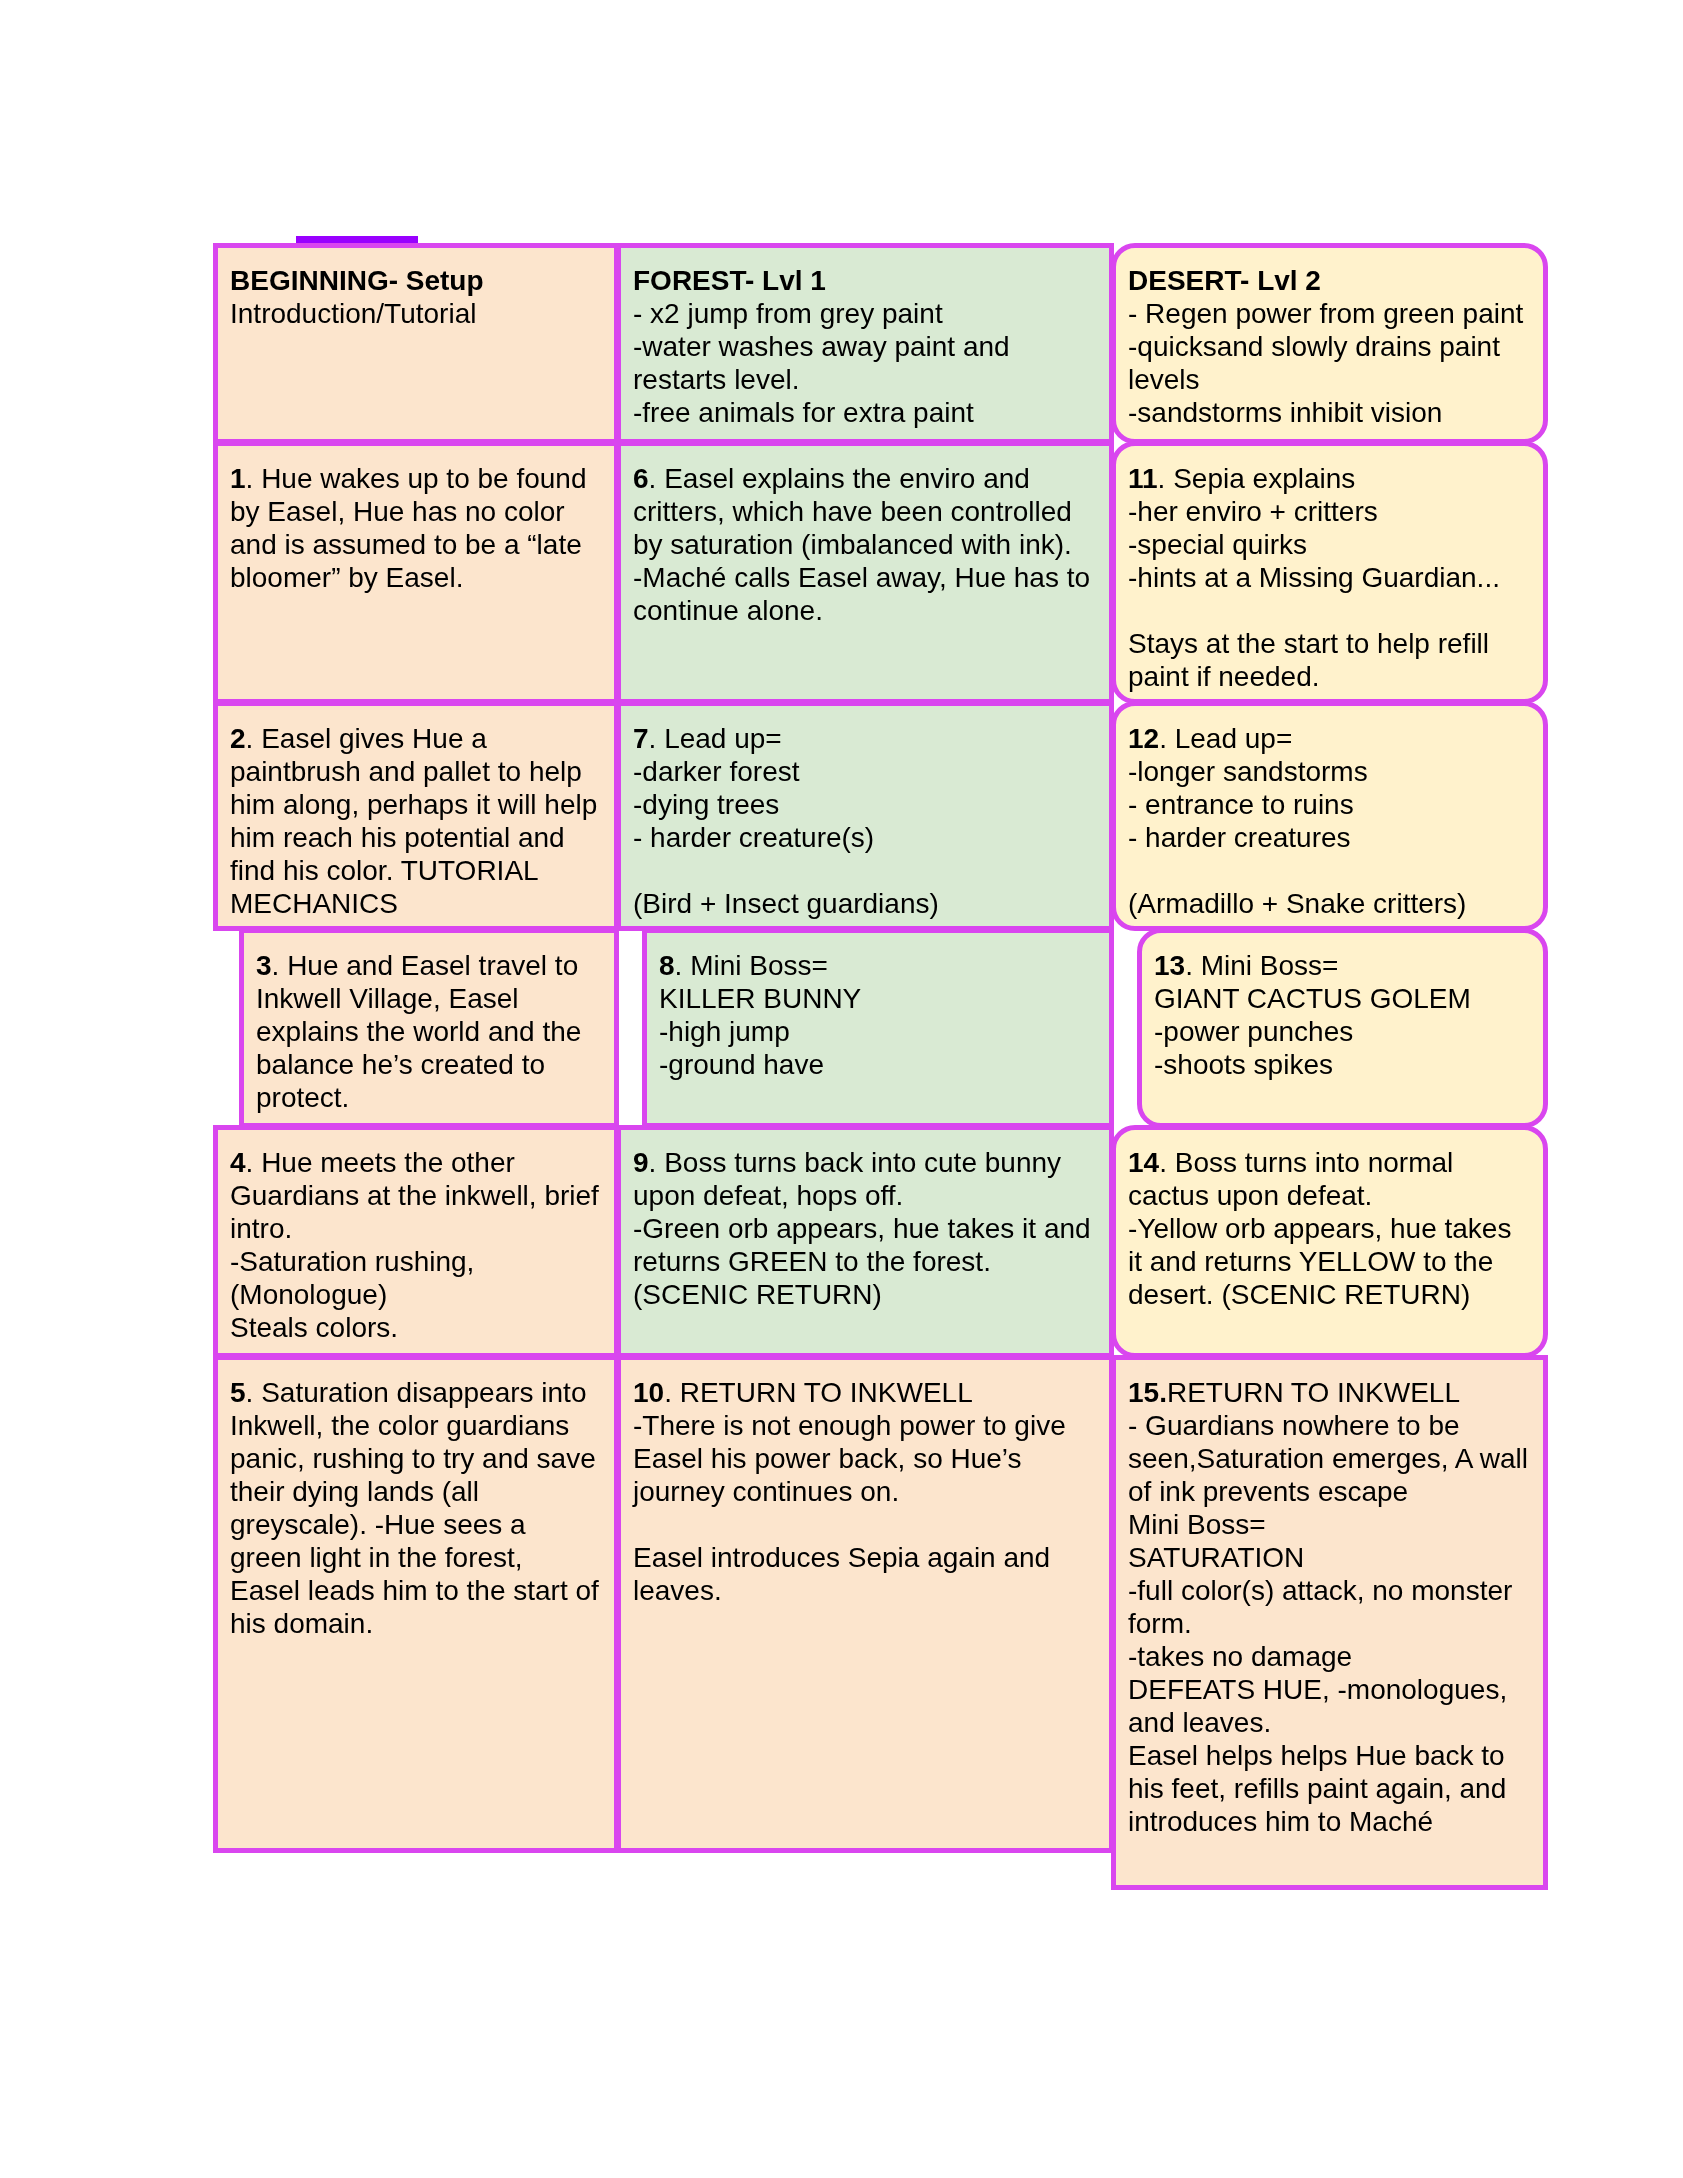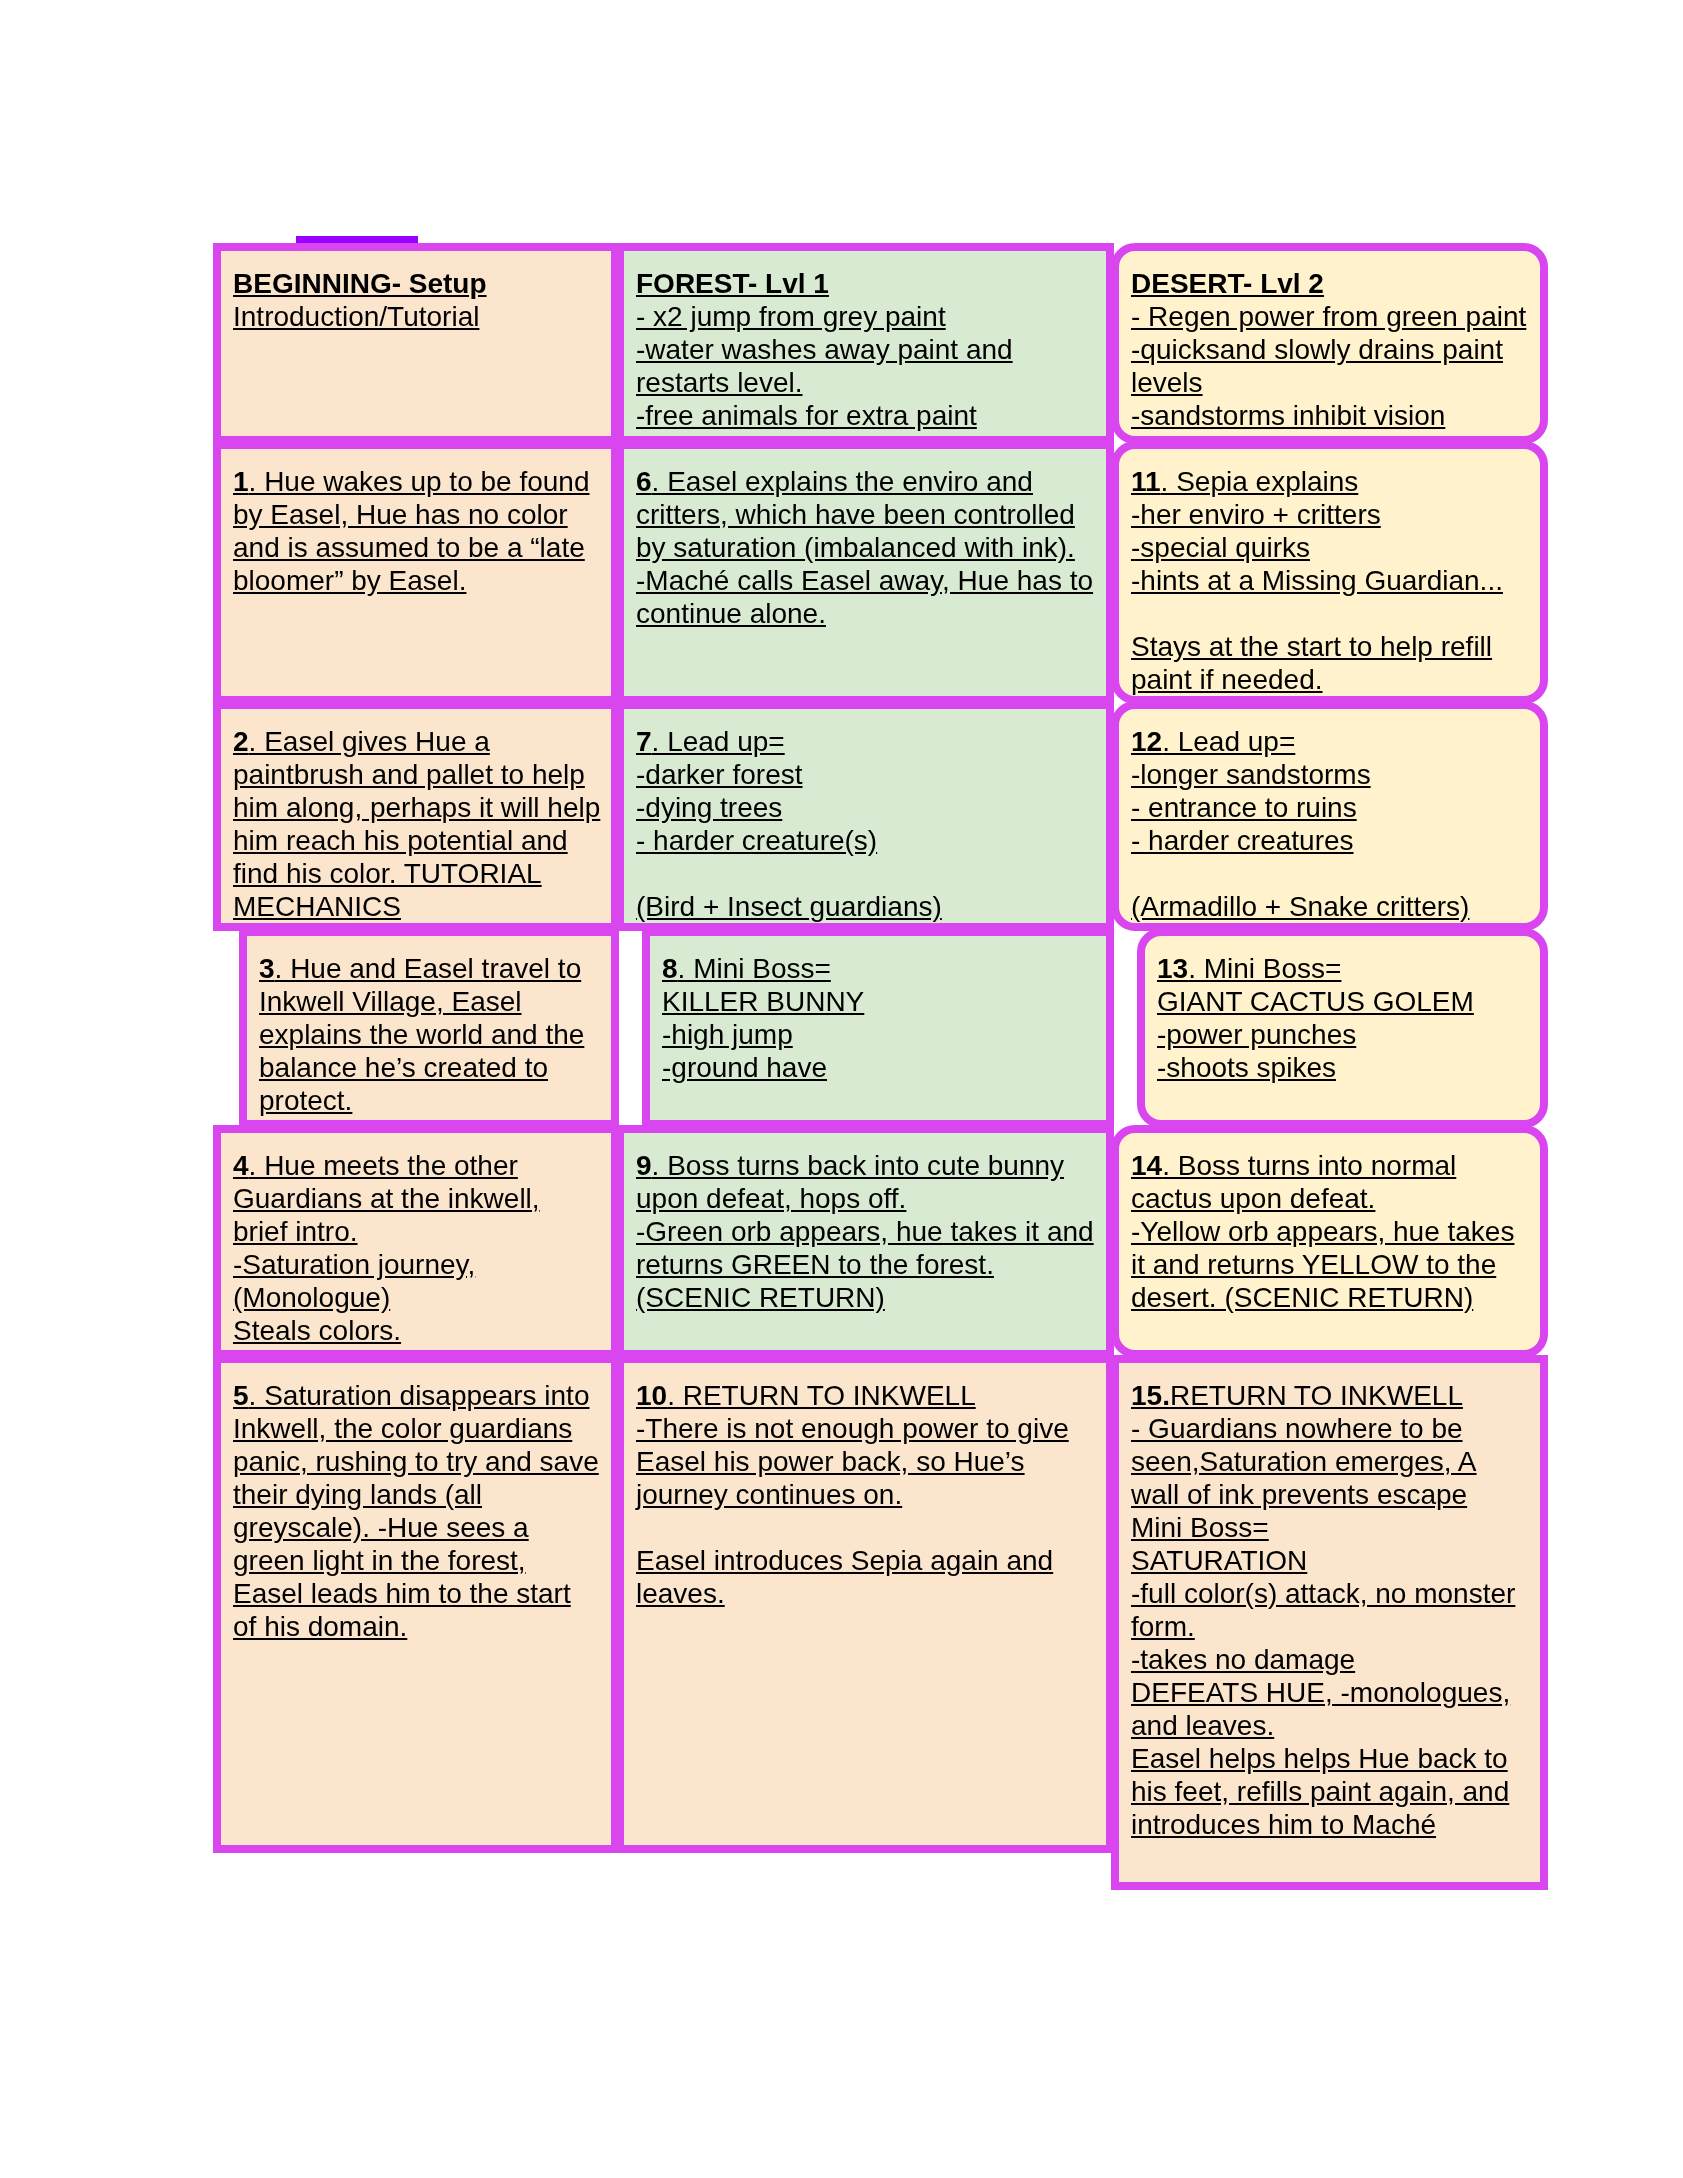--- a/index.html
+++ b/index.html
@@ -21,24 +21,23 @@
     padding: 16px 7px;
     letter-spacing: 0.5px;
     margin-top: 40px;
   }
   .col { position: absolute; top: 243px; }
   .col-1 { left: 213px; width: 406px; }
   .col-2 { left: 616px; width: 498px; }
   .col-3 { left: 1111px; width: 437px; }
   .cell {
     box-sizing: border-box;
-    border: 8px solid #d946ef;
+    border: 5px solid #d946ef;
     padding: 16px 10px 4px 12px;
     overflow: hidden;
-    text-decoration: underline;
   }
   .cell + .cell { margin-top: -3px; }
   .peach  { background: var(--peach, #fce5cd); }
   .green  { background: var(--green, #d9ead3); }
   .yellow { background: var(--yellow, #fff2cc); border-radius: 24px; }
   .hh  { height: 201px; }
   .h1  { height: 263px; }
   .h2  { height: 230px; }
   .h3  { height: 200px; margin-left: 26px; }
   .h4  { height: 233px; }
@@ -67,21 +66,21 @@
     <div class="para"><span class="bold">1</span><span>. Hue wakes up to be found by Easel, Hue has no color and is assumed to be a “late bloomer” by Easel.</span></div>
   </div>
   <div class="cell peach h2">
     <div class="para"><span class="bold">2</span><span>. Easel gives Hue a paintbrush and pallet to help him along, perhaps it will help him reach his potential and find his color. TUTORIAL MECHANICS</span></div>
   </div>
   <div class="cell peach h3">
     <div class="para"><span class="bold">3</span><span>. Hue and Easel travel to Inkwell Village, Easel explains the world and the balance he’s created to protect.</span></div>
   </div>
   <div class="cell peach h4">
     <div class="para"><span class="bold">4</span><span>. Hue meets the other Guardians at the inkwell, brief intro.</span></div>
-    <div class="line">-Saturation journey,</div>
+    <div class="line">-Saturation rushing,</div>
     <div class="line">(Monologue)</div>
     <div class="line">Steals colors.</div>
   </div>
   <div class="cell peach h5">
     <div class="para"><span class="bold">5</span><span>. Saturation disappears into Inkwell, the color guardians panic, rushing to try and save their dying lands (all greyscale). -Hue sees a green light in the forest,</span></div>
     <div class="line">Easel leads him to the start of his domain.</div>
   </div>
 </div>
 
 <div class="col col-2">

